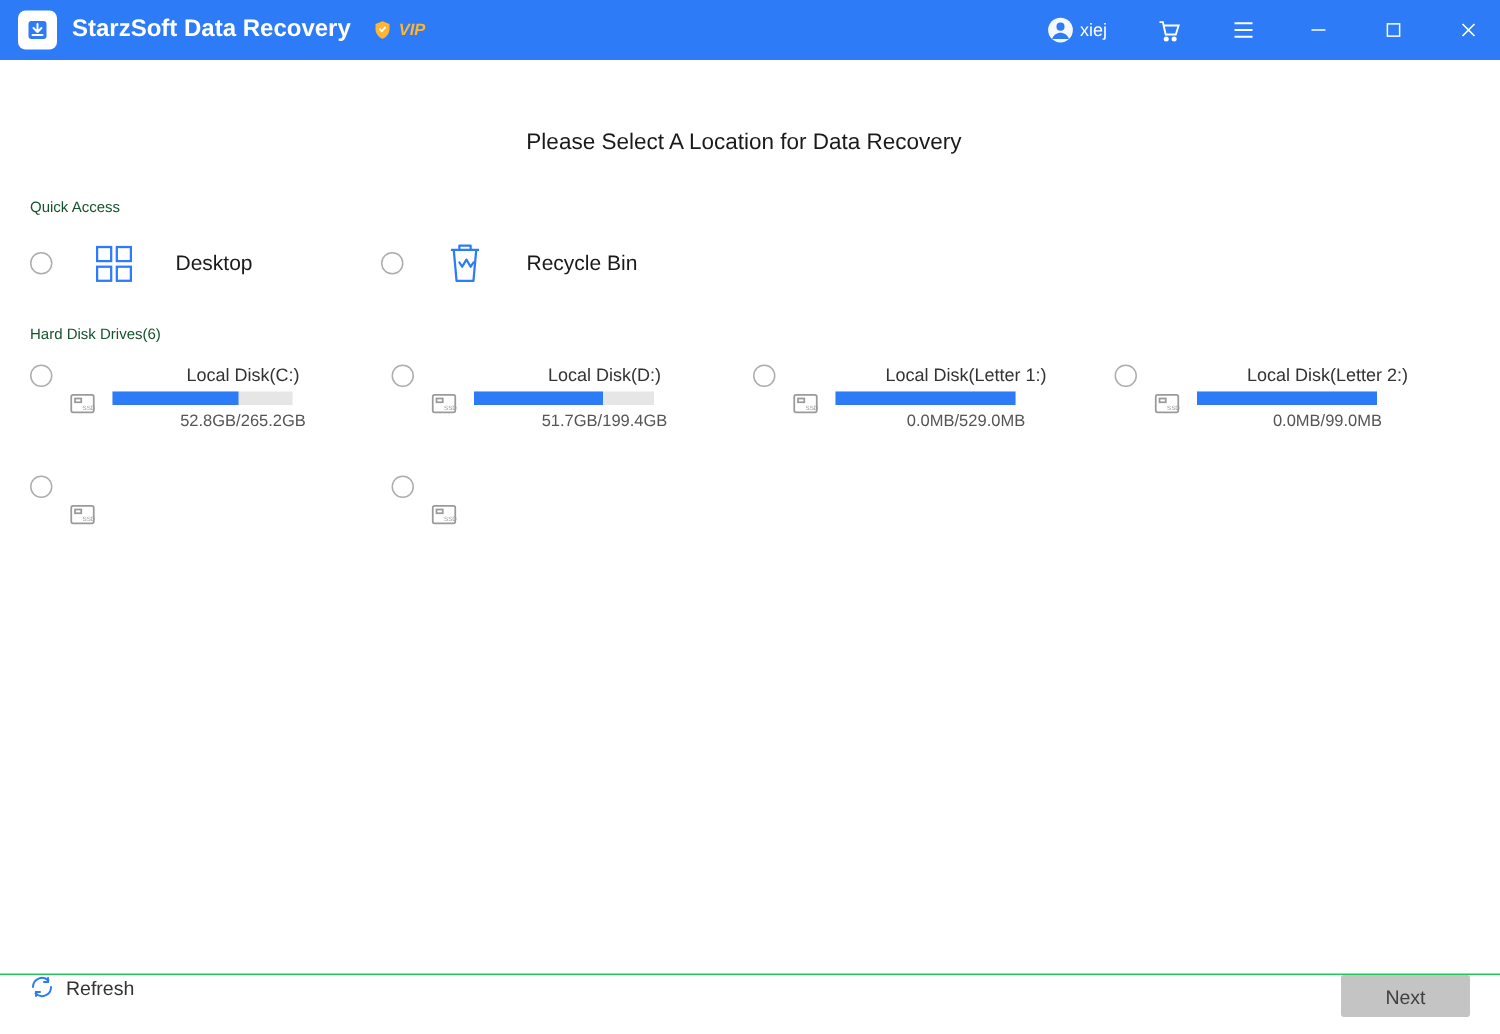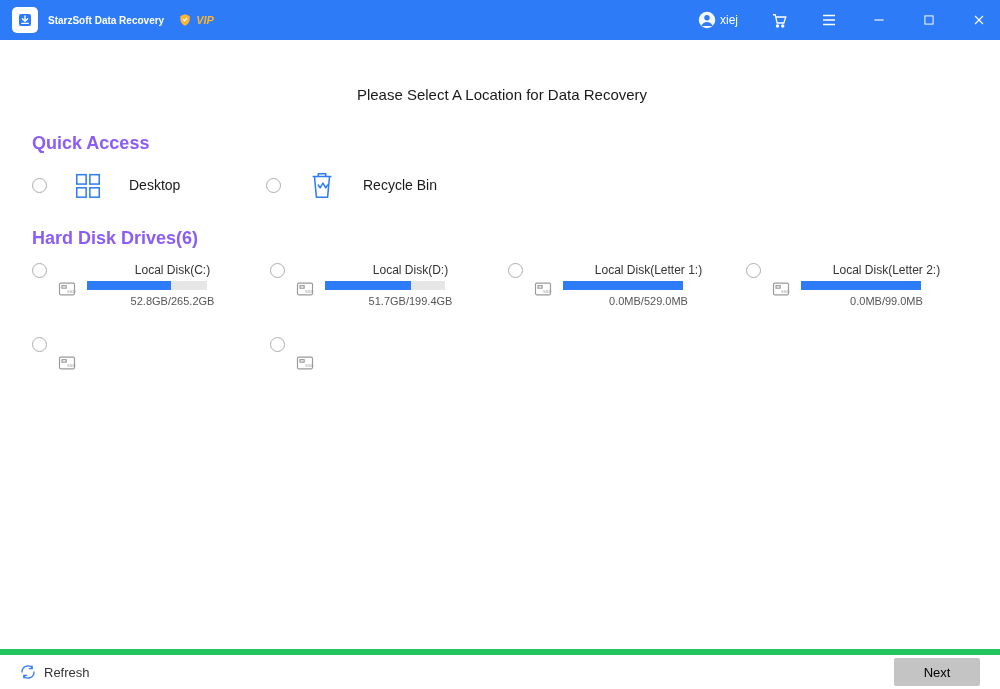--- a/index.html
+++ b/index.html
@@ -12,38 +12,38 @@
     display: flex;
     align-items: center;
     padding: 0 12px;
     color: #fff;
   }
   .app-logo {
     width: 26px; height: 26px; border-radius: 5px;
     background: #fff; display: flex; align-items: center; justify-content: center;
     margin-right: 10px;
   }
-  .app-title { font-size: 10px; font-weight: 600; }
+  .app-title { font-size: 16px; font-weight: 600; }
   .vip-badge {
     margin-left: 14px; display: flex; align-items: center;
     color: #ffb530; font-size: 11px; font-style: italic; font-weight: 600;
   }
   .vip-badge svg { margin-right: 4px; }
   .titlebar-right { margin-left: auto; display: flex; align-items: center; gap: 32px; }
   .user-chip { display: flex; align-items: center; gap: 4px; font-size: 12px; }
   .win-btn { width: 18px; height: 18px; display: flex; align-items: center; justify-content: center; cursor: pointer; }
 
   
-  .content { padding: 28px 28px 0 32px; height: 609px; }
+  .content { padding: 28px 28px 0 20px; height: 609px; }
   .heading {
     text-align: center; font-size: 15px; color: #1a1a1a;
     margin: 18px 0 30px 0; font-weight: 500;
   }
 
-  .section-label { font-size: 18px; color: #8b5cf6; margin-bottom: 14px; font-weight: bold; }
+  .section-label { font-size: 10px; color: #14532d; margin-bottom: 14px; }
 
   .qa-row { display: flex; gap: 0; margin-bottom: 26px; }
   .qa-item {
     display: flex; align-items: center; gap: 24px;
     min-width: 240px;
   }
   .qa-item + .qa-item { margin-left: -6px; align-items: center; }
   .radio {
     width: 15px; height: 15px; border: 1.6px solid #adadad;
     border-radius: 50%; flex: 0 0 auto; cursor: pointer;
@@ -68,30 +68,30 @@
     position: relative; margin-bottom: 5px;
   }
   .bar .filled {
     position: absolute; left: 0; top: 0; bottom: 0;
     background: #2d7bf6;
   }
   .drive-usage { font-size: 11px; color: #555; }
 
   
   .footer {
-    height: 40px; border-top: 6px solid #22c55e;
-    display: flex; align-items: center; padding: 0 20px;
+    height: 40px; border-top: 1px solid #22c55e;
+    display: flex; align-items: flex-start; padding: 0 20px;
   }
   .refresh {
     display: flex; align-items: center; gap: 8px;
     font-size: 13px; color: #333; cursor: pointer;
   }
   .next-btn {
     margin-left: auto; width: 86px; height: 28px;
-    background: #c4c4c4; color: #000000; font-size: 13px;
+    background: #c4c4c4; color: #404040; font-size: 13px;
     display: flex; align-items: center; justify-content: center;
     border-radius: 2px; cursor: pointer;
   }
 </style>
 </head>
 <body>
 
 <div class="titlebar">
   <div class="app-logo">
     <svg width="16" height="16" viewBox="0 0 24 24" fill="none">

